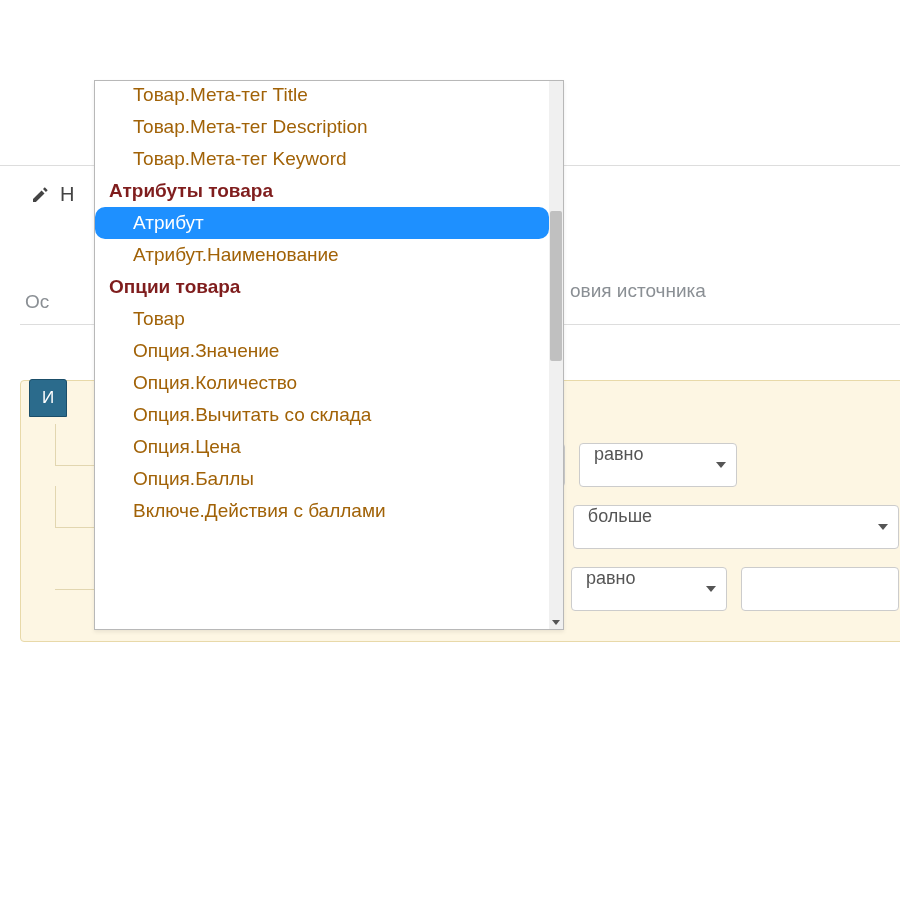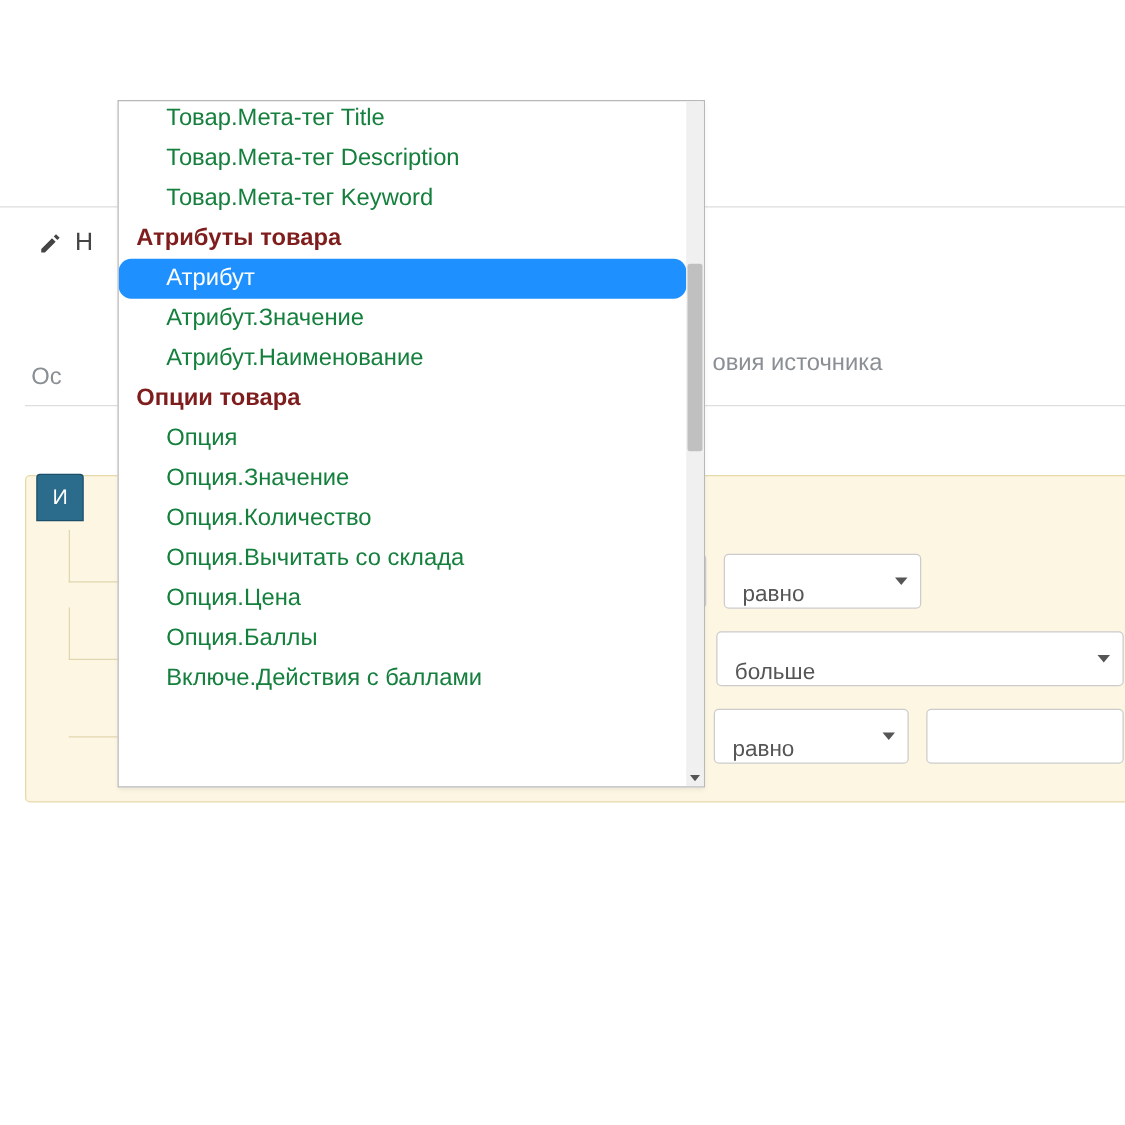--- a/index.html
+++ b/index.html
@@ -86,21 +86,21 @@
     position: relative;
     top: -20px;
   }
   .select-box {
     position: relative;
     background: #fff;
     border: 1px solid #ccc;
     border-radius: 4px;
     height: 44px;
     display: flex;
-    align-items: flex-end;
+    align-items: flex-start;
     padding: 0 34px 0 14px;
     font-size: 18px;
     color: #555;
     min-width: 60px;
   }
   .select-caret {
     position: absolute;
     right: 10px;
     top: 50%;
     transform: translateY(-50%);
@@ -135,21 +135,21 @@
     overflow-y: hidden;
     position: relative;
   }
   .dropdown-list {
     position: absolute;
     top: -2px; left: 0; right: 14px;
   }
   .dd-item, .dd-group {
     padding: 5px 10px 5px 38px;
     font-size: 19px;
-    color: #15803d;
+    color: #a16207;
     white-space: nowrap;
     overflow: hidden;
     text-overflow: ellipsis;
   }
   .dd-group {
     font-weight: 700;
     color: #7f1d1d;
     padding-left: 14px;
   }
   .dd-item.selected {
@@ -261,24 +261,23 @@
   </div>
 
   <div class="dropdown">
     <div class="dropdown-inner">
       <div class="dropdown-list" id="dd-list">
           <div class="dd-item">Товар.Мета-тег Title</div>
           <div class="dd-item">Товар.Мета-тег Description</div>
           <div class="dd-item">Товар.Мета-тег Keyword</div>
           <div class="dd-group">Атрибуты товара</div>
           <div class="dd-item selected">Атрибут</div>
-          <div class="dd-item">Атрибут.Значение</div>
           <div class="dd-item">Атрибут.Наименование</div>
           <div class="dd-group">Опции товара</div>
-          <div class="dd-item">Опция</div>
+          <div class="dd-item">Товар</div>
           <div class="dd-item">Опция.Значение</div>
           <div class="dd-item">Опция.Количество</div>
           <div class="dd-item">Опция.Вычитать со склада</div>
           <div class="dd-item">Опция.Цена</div>
           <div class="dd-item">Опция.Баллы</div>
           <div class="dd-item">Включе.Действия с баллами</div>
         </div>
       <div class="dd-scrollbar">
         <div class="dd-thumb"></div>
       </div>

